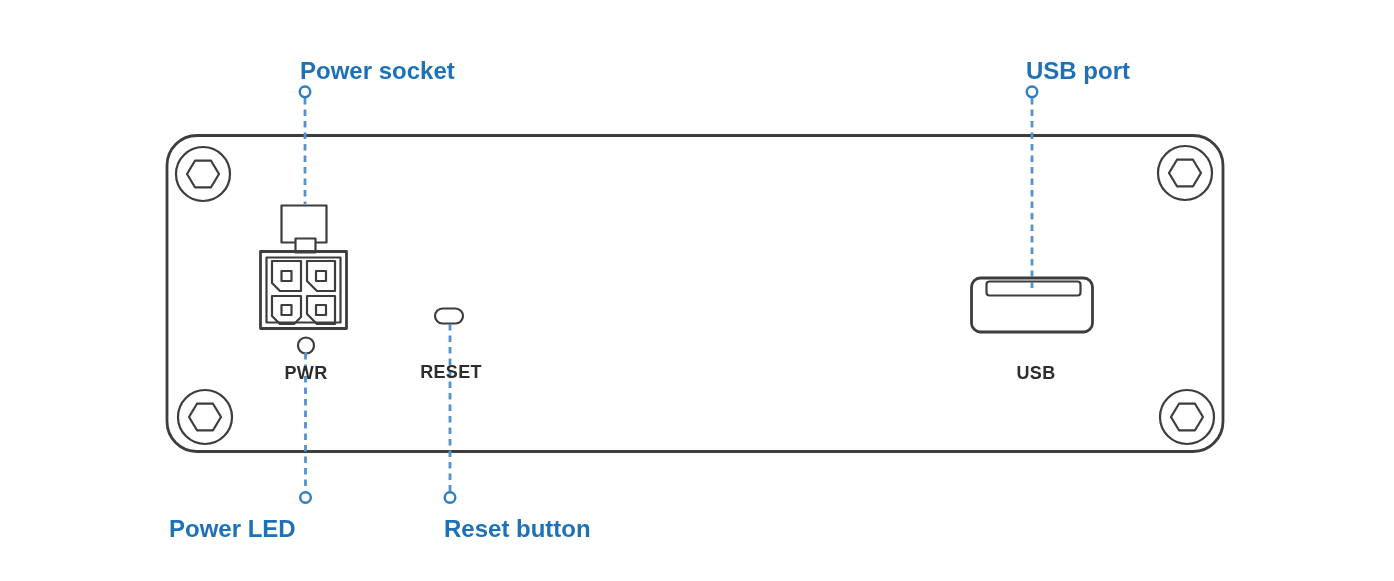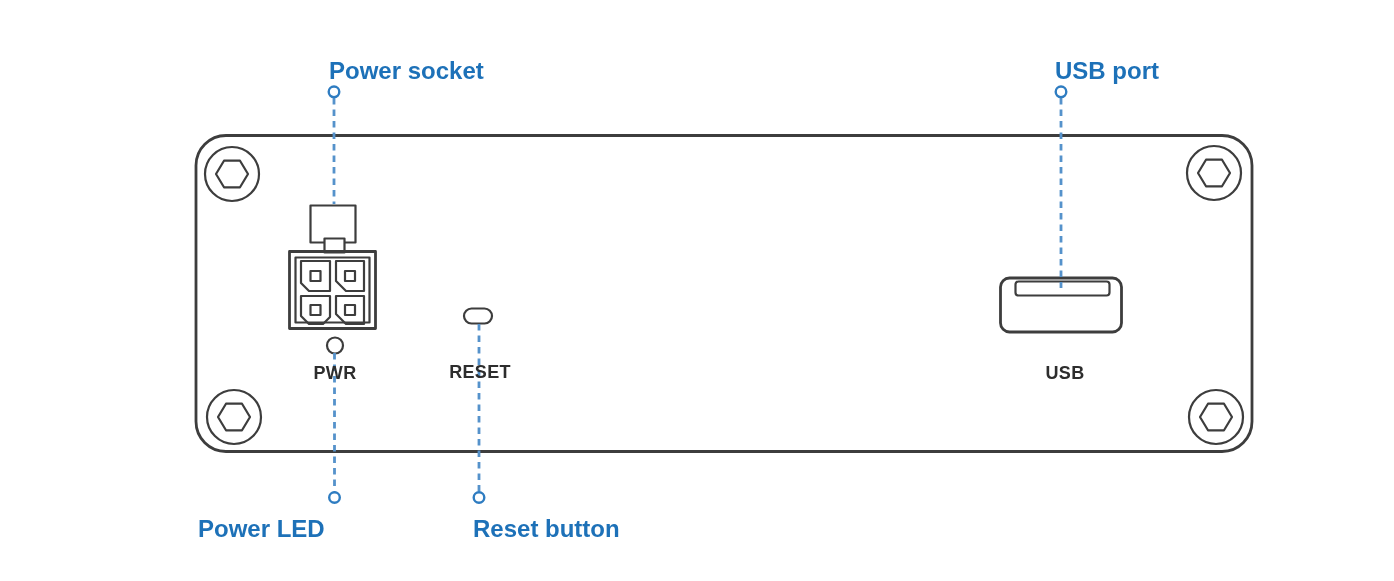--- a/index.html
+++ b/index.html
@@ -9,21 +9,20 @@
     width: 1394px;
     height: 581px;
     overflow: hidden;
     font-family: "Liberation Sans", sans-serif;
   }
   .stage {
     position: relative;
     width: 1128px;
     height: 581px;
     background: var(--background, #ffffff);
-    padding-left: 29px;
   }
   svg { display: block; }
   svg text { font-family: "Liberation Sans", "DejaVu Sans", sans-serif; }
 
   
   .ol  { fill: none; stroke: var(--outline, #3d3d3d); stroke-linejoin: round; stroke-linecap: round; }
   .sw3 { stroke-width: 2.8; }
   .sw2 { stroke-width: 2.2; }
   .fillw { fill: #ffffff; }
 

